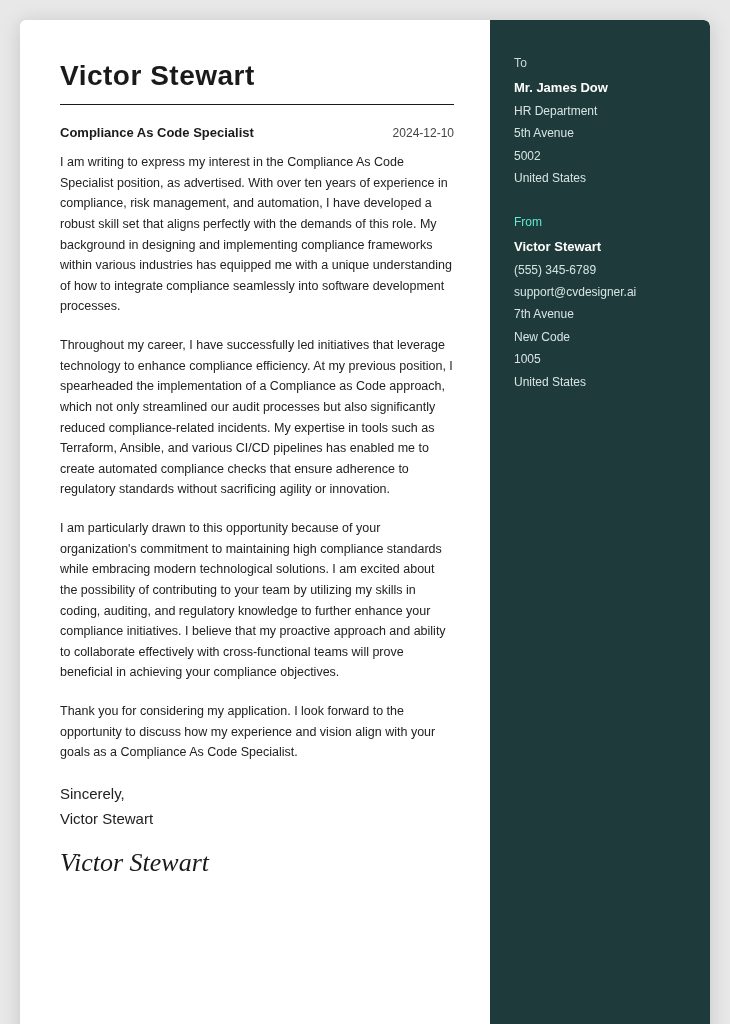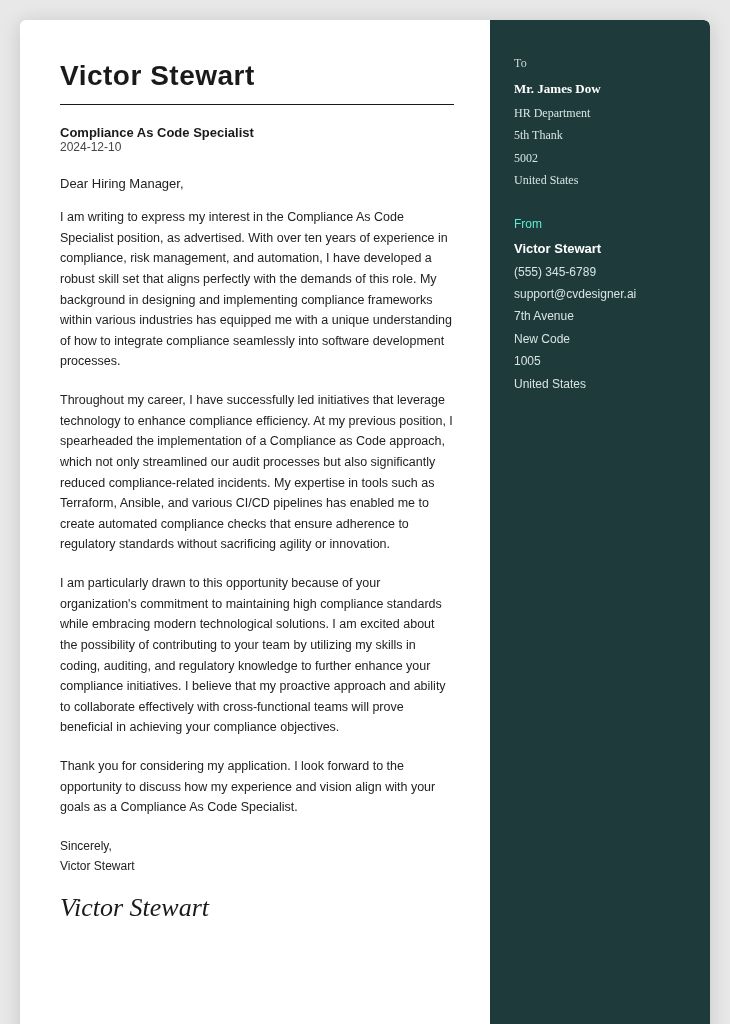--- a/index.html
+++ b/index.html
@@ -43,23 +43,22 @@
 
     .header-divider {
       border: none;
       border-top: 1.5px solid #1a1a1a;
       margin-bottom: 20px;
     }
 
     .job-title-row {
       display: flex;
       justify-content: space-between;
-      align-items: flex-start;
-      margin-bottom: 22px;
-      flex-direction: column;
+      align-items: flex-end;
+      margin-bottom: 12px;
     }
 
     .job-title {
       font-size: 13px;
       font-weight: 700;
       color: #1a1a1a;
     }
 
     .date {
       font-size: 12px;
@@ -73,21 +72,21 @@
     }
 
     .body-paragraph {
       font-size: 12.5px;
       color: #222;
       line-height: 1.65;
       margin-bottom: 18px;
     }
 
     .closing {
-      font-size: 12px;
+      font-size: 15px;
       color: #222;
       margin-bottom: 6px;
       line-height: 1.7;
     }
 
     .signature-script {
       font-family: 'Brush Script MT', 'Comic Sans MS', cursive;
       font-size: 26px;
       color: #1a1a1a;
       margin-top: 10px;
@@ -122,21 +121,20 @@
 
     .sidebar-detail {
       font-size: 12px;
       color: #d8e4e4;
       line-height: 1.7;
       margin-bottom: 2px;
     }
 
     .sidebar-section-gap {
       margin-bottom: 24px;
-      font-family: Liberation Serif, serif;
     }
 
     .from-label {
       font-size: 12px;
       font-weight: 400;
       color: #5eead4;
       margin-bottom: 10px;
     }
   </style>
 </head>
@@ -148,21 +146,20 @@
 
     <h1 class="header-name">Victor Stewart</h1>
 
     <hr class="header-divider">
 
     <div class="job-title-row">
       <span class="job-title">Compliance As Code Specialist</span>
       <span class="date">2024-12-10</span>
     </div>
 
-    <p class="greeting">Dear Hiring Manager,</p>
 
     <p class="body-paragraph">I am writing to express my interest in the Compliance As Code Specialist position, as advertised. With over ten years of experience in compliance, risk management, and automation, I have developed a robust skill set that aligns perfectly with the demands of this role. My background in designing and implementing compliance frameworks within various industries has equipped me with a unique understanding of how to integrate compliance seamlessly into software development processes.</p>
 
     <p class="body-paragraph">Throughout my career, I have successfully led initiatives that leverage technology to enhance compliance efficiency. At my previous position, I spearheaded the implementation of a Compliance as Code approach, which not only streamlined our audit processes but also significantly reduced compliance-related incidents. My expertise in tools such as Terraform, Ansible, and various CI/CD pipelines has enabled me to create automated compliance checks that ensure adherence to regulatory standards without sacrificing agility or innovation.</p>
 
     <p class="body-paragraph">I am particularly drawn to this opportunity because of your organization's commitment to maintaining high compliance standards while embracing modern technological solutions. I am excited about the possibility of contributing to your team by utilizing my skills in coding, auditing, and regulatory knowledge to further enhance your compliance initiatives. I believe that my proactive approach and ability to collaborate effectively with cross-functional teams will prove beneficial in achieving your compliance objectives.</p>
 
     <p class="body-paragraph">Thank you for considering my application. I look forward to the opportunity to discuss how my experience and vision align with your goals as a Compliance As Code Specialist.</p>
 
     <div class="closing">
@@ -173,21 +170,21 @@
     <div class="signature-script">Victor Stewart</div>
 
   </div>
 
   <div class="sidebar">
 
     <div class="sidebar-section-gap">
       <p class="sidebar-section-label">To</p>
       <p class="sidebar-name">Mr. James Dow</p>
       <p class="sidebar-detail">HR Department</p>
-      <p class="sidebar-detail">5th Thank</p>
+      <p class="sidebar-detail">5th Avenue</p>
       <p class="sidebar-detail">5002</p>
       <p class="sidebar-detail">United States</p>
     </div>
 
     <div>
       <p class="from-label">From</p>
       <p class="sidebar-name">Victor Stewart</p>
       <p class="sidebar-detail">(555) 345-6789</p>
       <p class="sidebar-detail">support@cvdesigner.ai</p>
       <p class="sidebar-detail">7th Avenue</p>

